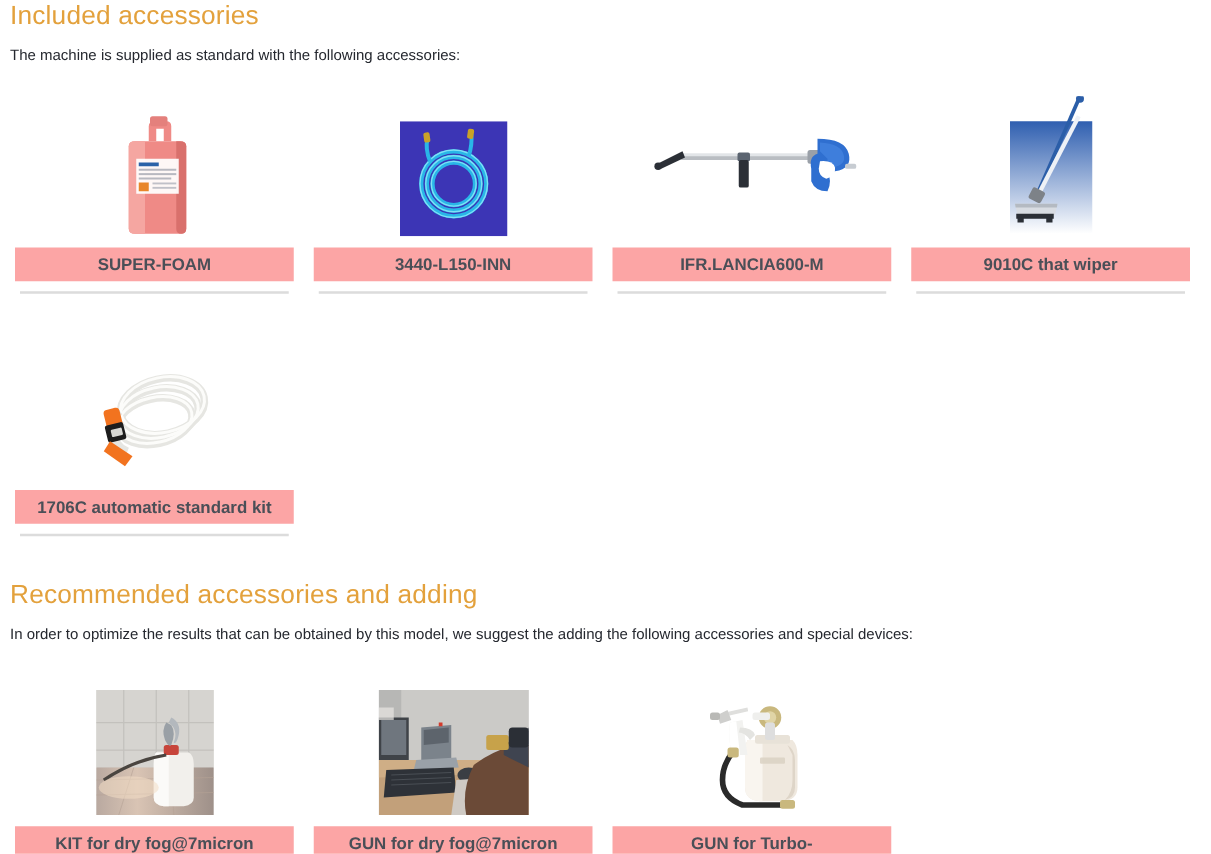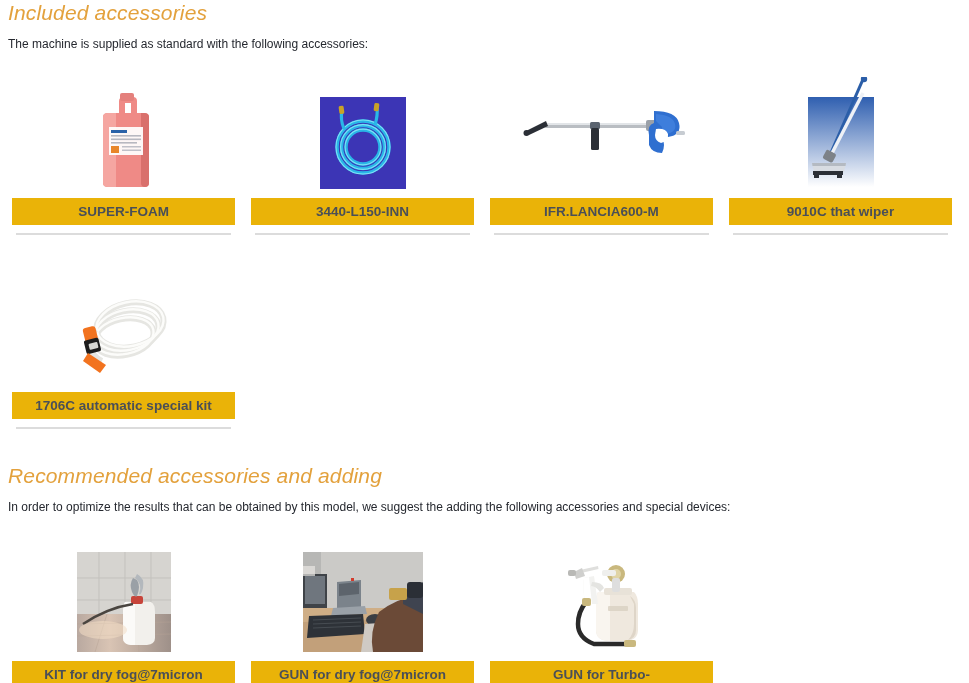--- a/index.html
+++ b/index.html
@@ -26,21 +26,20 @@
     padding: 0 8px;
   }
   .section-title {
     font-size: 21px;
     font-weight: 400;
     color: #e3a13c;
     letter-spacing: 0.15px;
     margin: 0;
     padding: 0;
     line-height: 26px;
-    font-style: italic;
   }
   .section-desc {
     font-size: 12px;
     color: #25282f;
     line-height: 18px;
     margin: 9px 0 0 0;
   }
 
   
   .grid {
@@ -59,21 +58,21 @@
     height: 112px;
     display: flex;
     align-items: flex-end;
     justify-content: center;
     overflow: visible;
   }
   .thumb {
     display: block;
   }
   .card-label {
-    background: #eab308;
+    background: #fca5a5;
     color: #4a4f57;
     font-size: 13.5px;
     font-weight: bold;
     text-align: center;
     line-height: 17px;
     padding: 5px 6px 5px 6px;
     margin-top: 9px;
     box-sizing: border-box;
   }
   .card-rule {
@@ -215,21 +214,21 @@
             <ellipse cx="55" cy="47" rx="32" ry="20" transform="rotate(-12 55 47)"></ellipse>
             <ellipse cx="52" cy="53" rx="30" ry="18" transform="rotate(-12 52 53)"></ellipse>
           </g>
           <path d="M24 46 Q16 52 18 62 Q20 74 30 78" stroke="#e6e6e2" stroke-width="6" fill="none"></path>
           <rect x="12" y="44" width="13" height="16" rx="3" fill="#f2731f" transform="rotate(-14 18 52)"></rect>
           <rect x="13" y="56" width="15" height="14" rx="2" fill="#1d1d1d" transform="rotate(-14 20 63)"></rect>
           <rect x="17" y="60" width="9" height="6" rx="1" fill="#d8d8d4" transform="rotate(-14 21 63)"></rect>
           <path d="M16 70 L34 82 L28 90 L11 78 Z" fill="#f2731f"></path>
         </svg>
       </div>
-      <div class="card-label">1706C automatic special kit</div>
+      <div class="card-label">1706C automatic standard kit</div>
       <div class="card-rule"></div>
     </div>
   </div>
 
   <div class="section-gap"></div>
 
   <div class="section">
     <h2 class="section-title">Recommended accessories and adding</h2>
     <p class="section-desc">In order to optimize the results that can be obtained by this model, we suggest the adding the following accessories and special devices:</p>
   </div>

